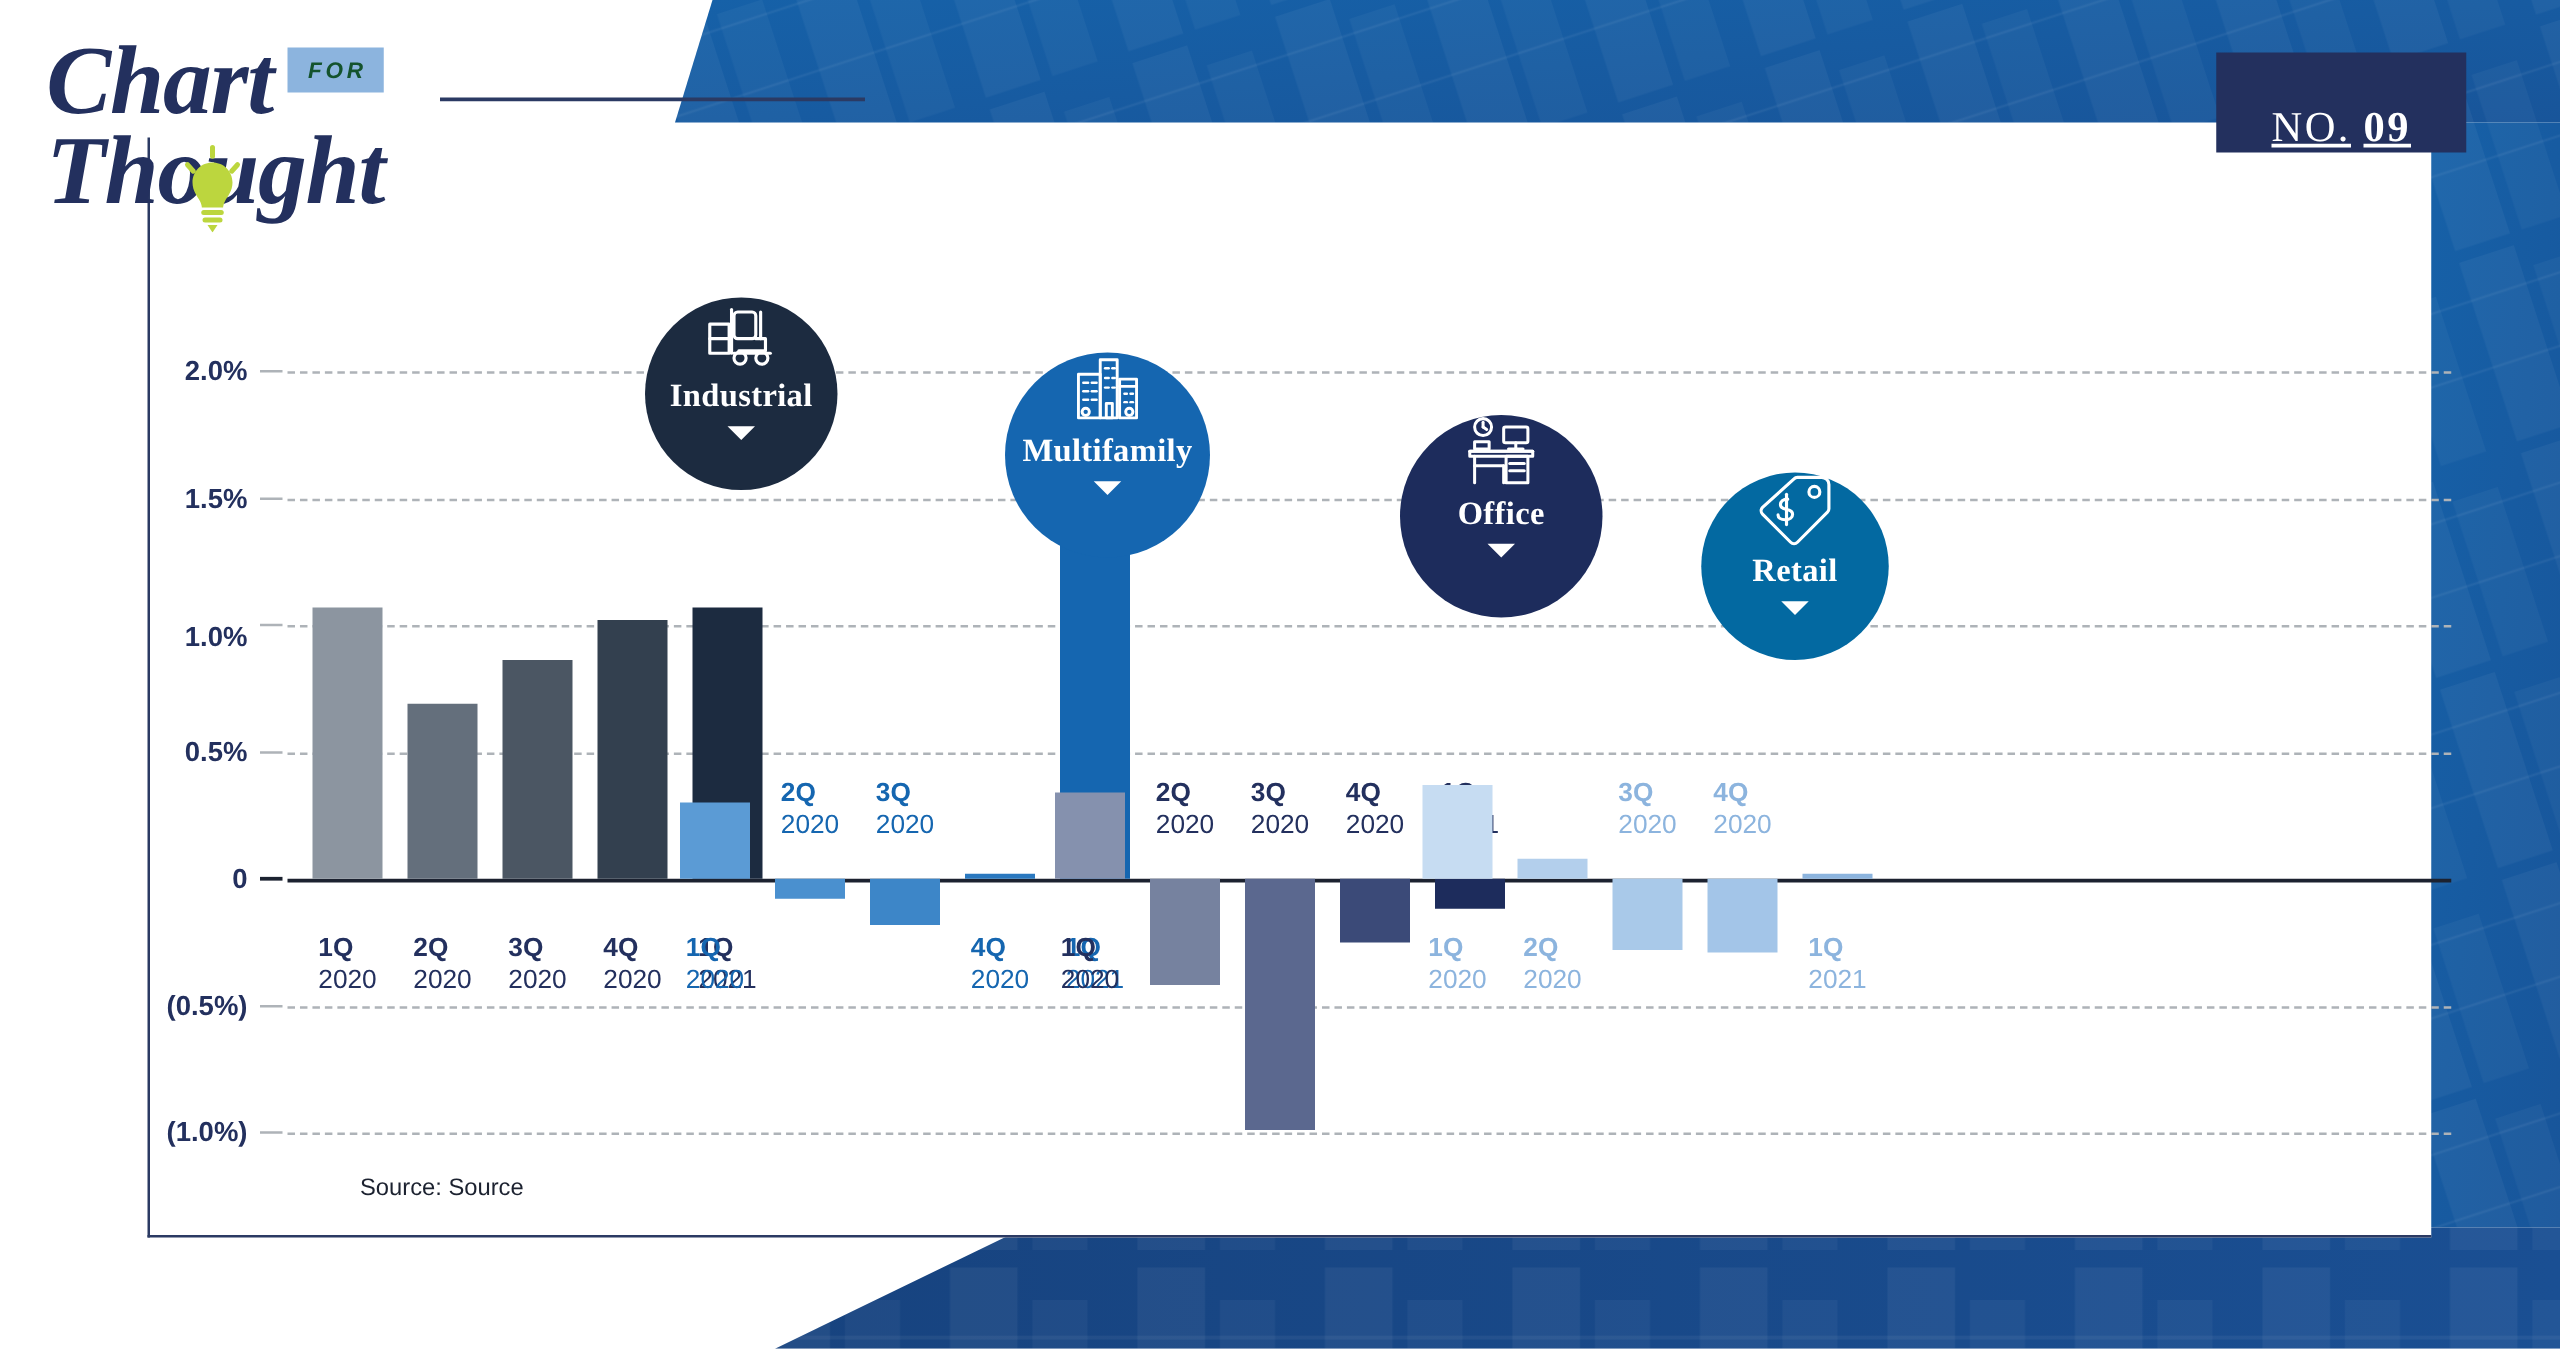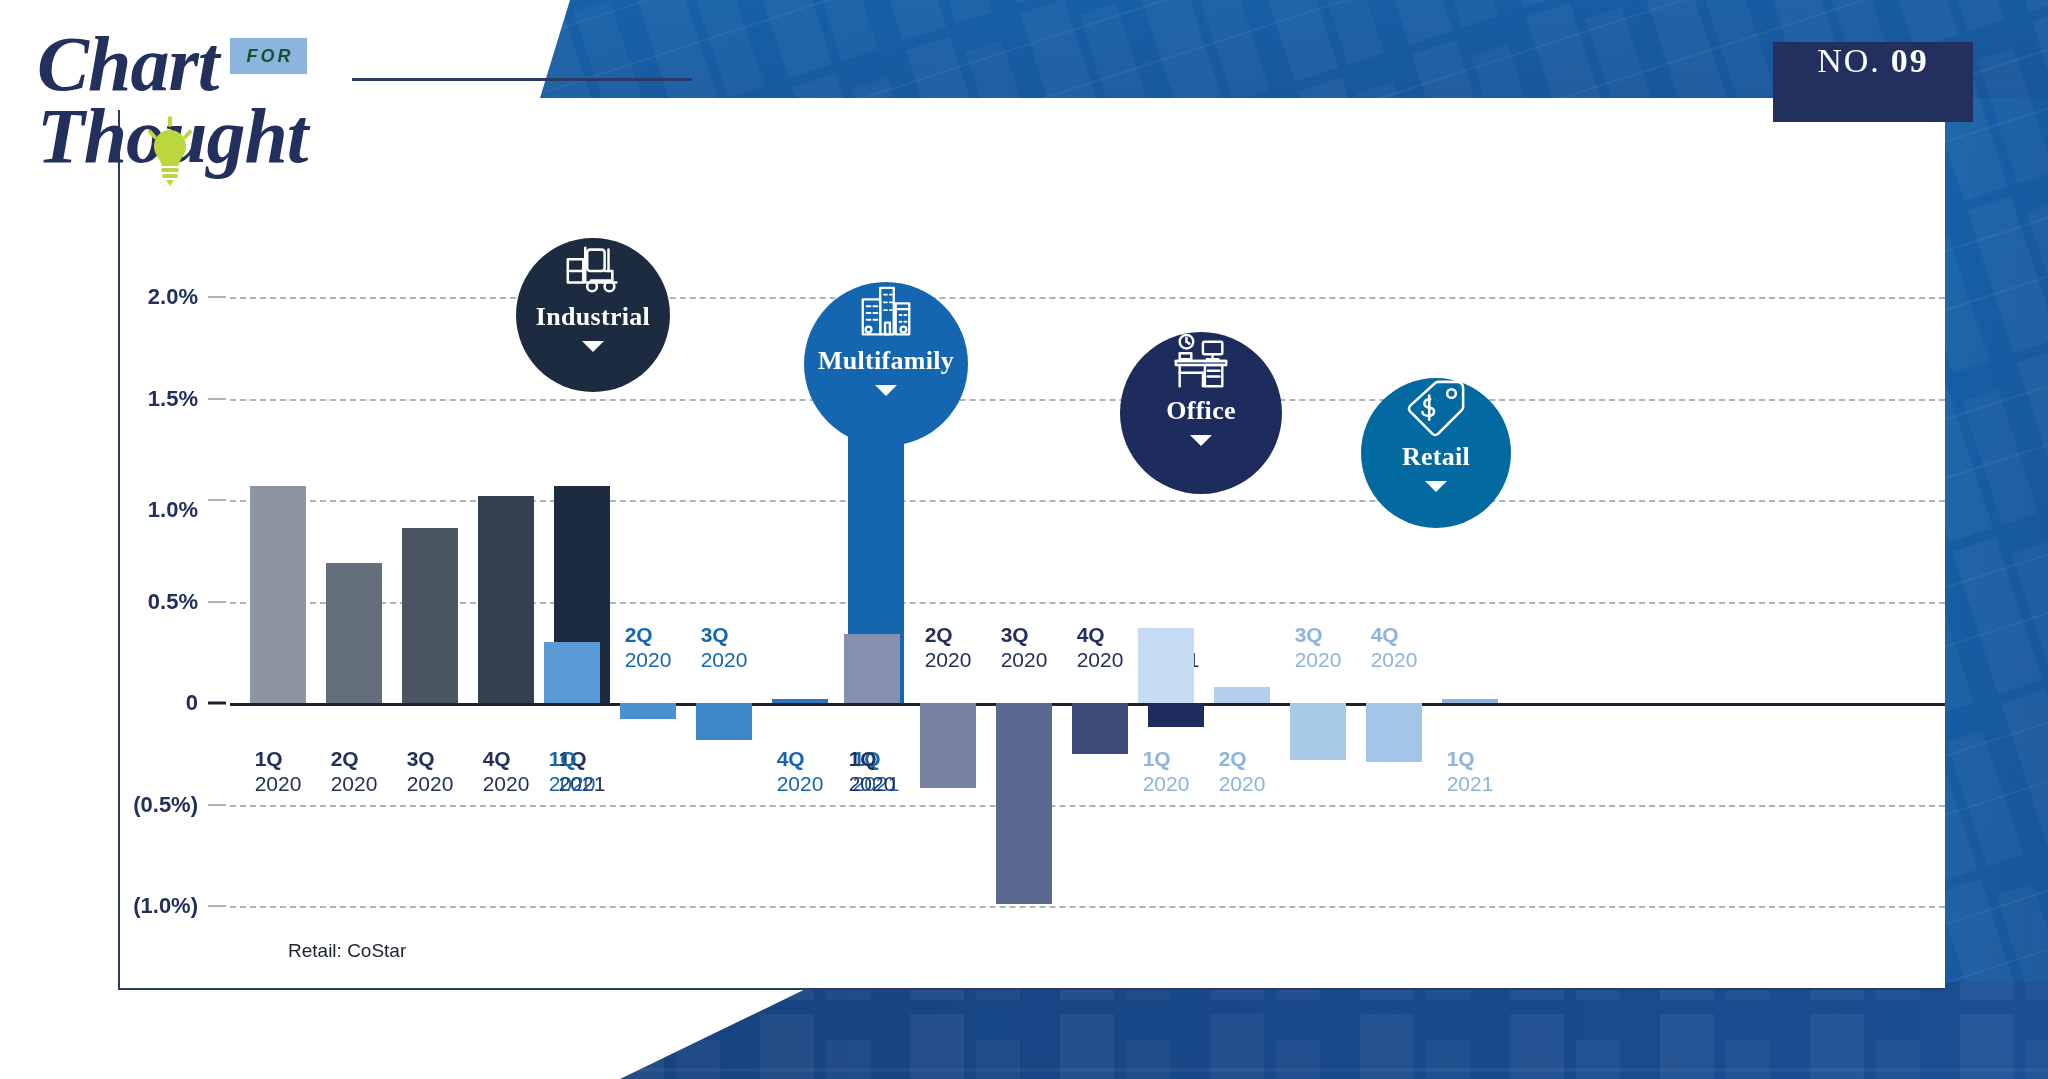--- a/index.html
+++ b/index.html
@@ -42,28 +42,28 @@
   }
   #logo-rule{
     position:absolute;left:352px;top:78px;width:340px;height:3px;background:#2b3a63;z-index:8;
   }
   .bulb{position:absolute;left:146px;top:116px;width:48px;height:70px;z-index:9;}
 
   
   #no-badge{
     position:absolute;right:75px;top:42px;width:200px;height:80px;
     background:#23305e;color:#ffffff;
-    display:flex;align-items:flex-start;justify-content:center;
+    display:flex;align-items:flex-end;justify-content:center;
     font-family:"Liberation Serif", serif;
-    font-size:34px;letter-spacing:2px;z-index:9;
+    font-size:34px;letter-spacing:2px;z-index:9;text-decoration:underline;
   }
   #no-badge .num{font-weight:bold;margin-left:10px;}
 
   
-  #plot{position:absolute;left:0;top:0;width:1825px;height:878px;}
+  #plot{position:absolute;left:0;top:0;width:1825px;height:878px;padding-left:16px;}
   .gridline{
     position:absolute;left:110px;right:0;height:0;
     border-top:2px dashed #aeb3b8;
   }
   .zeroline{
     position:absolute;left:110px;right:0;height:0;
     border-top:3px solid #1c2230;
   }
   .ytick{
     position:absolute;
@@ -269,21 +269,21 @@
       <div class="cat-label" style="left: 1274px; color: rgb(140, 180, 222); top: 481px;">
         <span class="q">4Q</span>
         <span class="yr">2020</span>
       </div>
       <div class="bar" title="Retail 1Q 2021: 0.02%" style="left: 1322px; top: 588.94px; width: 56px; height: 4.06px; background: rgb(140, 180, 222);"></div>
       <div class="cat-label" style="left: 1350px; color: rgb(140, 180, 222); top: 605px;">
         <span class="q">1Q</span>
         <span class="yr">2021</span>
       </div>
     </div>
-  <div id="source">Retail: CoStar</div>
+  <div id="source">Source: Source</div>
 <div class="bubble" style="width: 154px; height: 154px; left: 396px; top: 128px; background: rgb(28, 43, 64);">
       <span class="b-icon"><svg viewBox="0 0 64 64" fill="none" stroke="#fff" stroke-width="2.6" stroke-linejoin="round" stroke-linecap="round">
           <rect x="6" y="22" width="16" height="24"></rect>
           <line x1="6" y1="34" x2="22" y2="34"></line>
           <rect x="26" y="12" width="18" height="22" rx="3"></rect>
           <path d="M44 34h8v10H30"></path>
           <line x1="24" y1="10" x2="24" y2="46"></line>
           <line x1="48" y1="12" x2="48" y2="34"></line>
           <circle cx="31" cy="50" r="5"></circle>
           <circle cx="49" cy="50" r="5"></circle>

